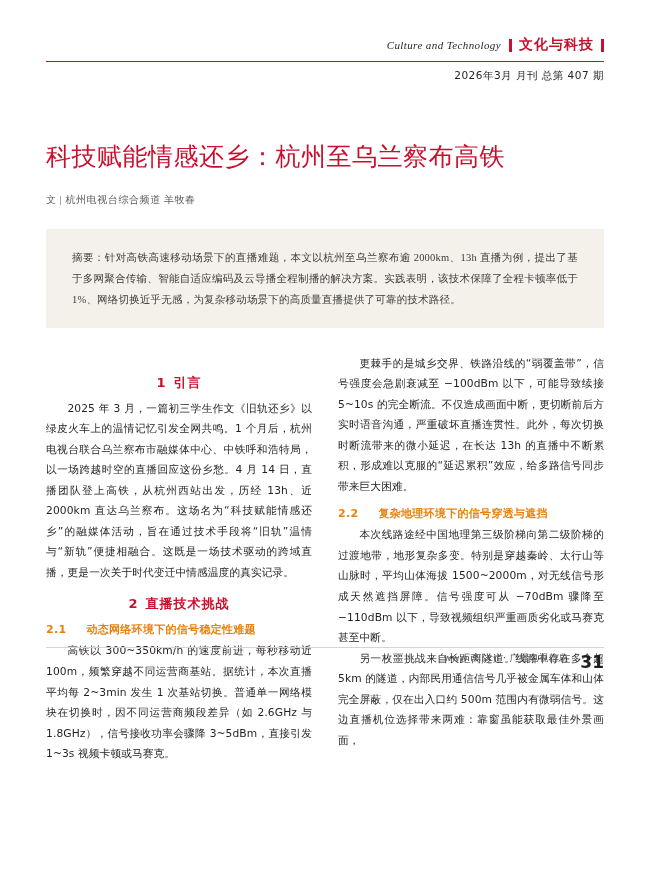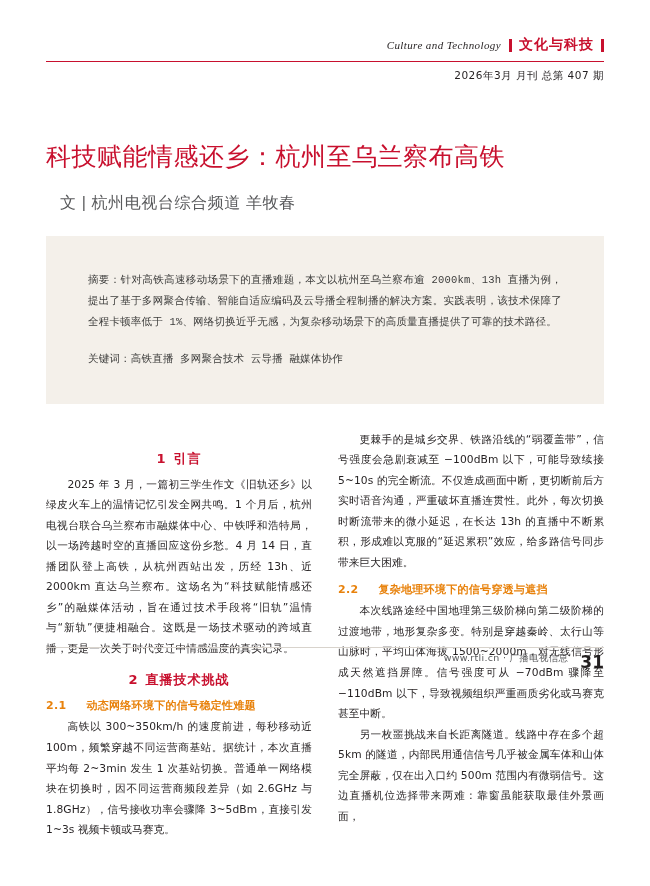--- a/index.html
+++ b/index.html
@@ -82,37 +82,36 @@
   .title {
     font-family: "DejaVu Sans", sans-serif;
     font-weight: normal;
     color: #c8102e;
     font-size: 25px;
     line-height: 1.42;
     letter-spacing: 0.5px;
   }
   .byline {
     margin-top: 18px;
-    font-family: Liberation Sans, sans-serif;
-    font-size: 16px;
+    font-family: Liberation Serif, serif;
+    font-size: 10px;
     color: #58595b;
     letter-spacing: 0.6px;
-    margin-left: 14px;
   }
 
   
   .abstract {
     margin-top: 22px;
     background: #f4f0ea;
     padding: 18px 26px 18px 26px;
     box-sizing: border-box;
   }
   .abstract p {
-    margin: 16px;
-    font-family: Liberation Mono, monospace;
+    margin: 0;
+    font-family: Liberation Serif, serif;
     font-size: 10.5px;
     line-height: 2.0;
     color: #3c3c3b;
     text-align: justify;
     letter-spacing: 0.2px;
   }
   .abstract .kw {
     margin-top: 8px;
   }
 
@@ -207,21 +206,20 @@
 
   <div class="title-block">
     <div class="title">
       <div>科技赋能情感还乡：杭州至乌兰察布高铁</div>
     </div>
     <div class="byline">文 | 杭州电视台综合频道 羊牧春</div>
   </div>
 
   <div class="abstract">
     <p>摘要：针对高铁高速移动场景下的直播难题，本文以杭州至乌兰察布逾 2000km、13h 直播为例，提出了基于多网聚合传输、智能自适应编码及云导播全程制播的解决方案。实践表明，该技术保障了全程卡顿率低于 1%、网络切换近乎无感，为复杂移动场景下的高质量直播提供了可靠的技术路径。</p>
-    <p class="kw">关键词：高铁直播  多网聚合技术  云导播  融媒体协作</p>
   </div>
 
   <div class="columns">
 
     <div class="col">
       <div class="spacer-md"></div>
       <div class="h1">
         <span class="num">1</span><span>引言</span>
       </div>
       <p class="body-p">2025 年 3 月，一篇初三学生作文《旧轨还乡》以绿皮火车上的温情记忆引发全网共鸣。1 个月后，杭州电视台联合乌兰察布市融媒体中心、中铁呼和浩特局，以一场跨越时空的直播回应这份乡愁。4 月 14 日，直播团队登上高铁，从杭州西站出发，历经 13h、近 2000km 直达乌兰察布。这场名为“科技赋能情感还乡”的融媒体活动，旨在通过技术手段将“旧轨”温情与“新轨”便捷相融合。这既是一场技术驱动的跨域直播，更是一次关于时代变迁中情感温度的真实记录。</p>

